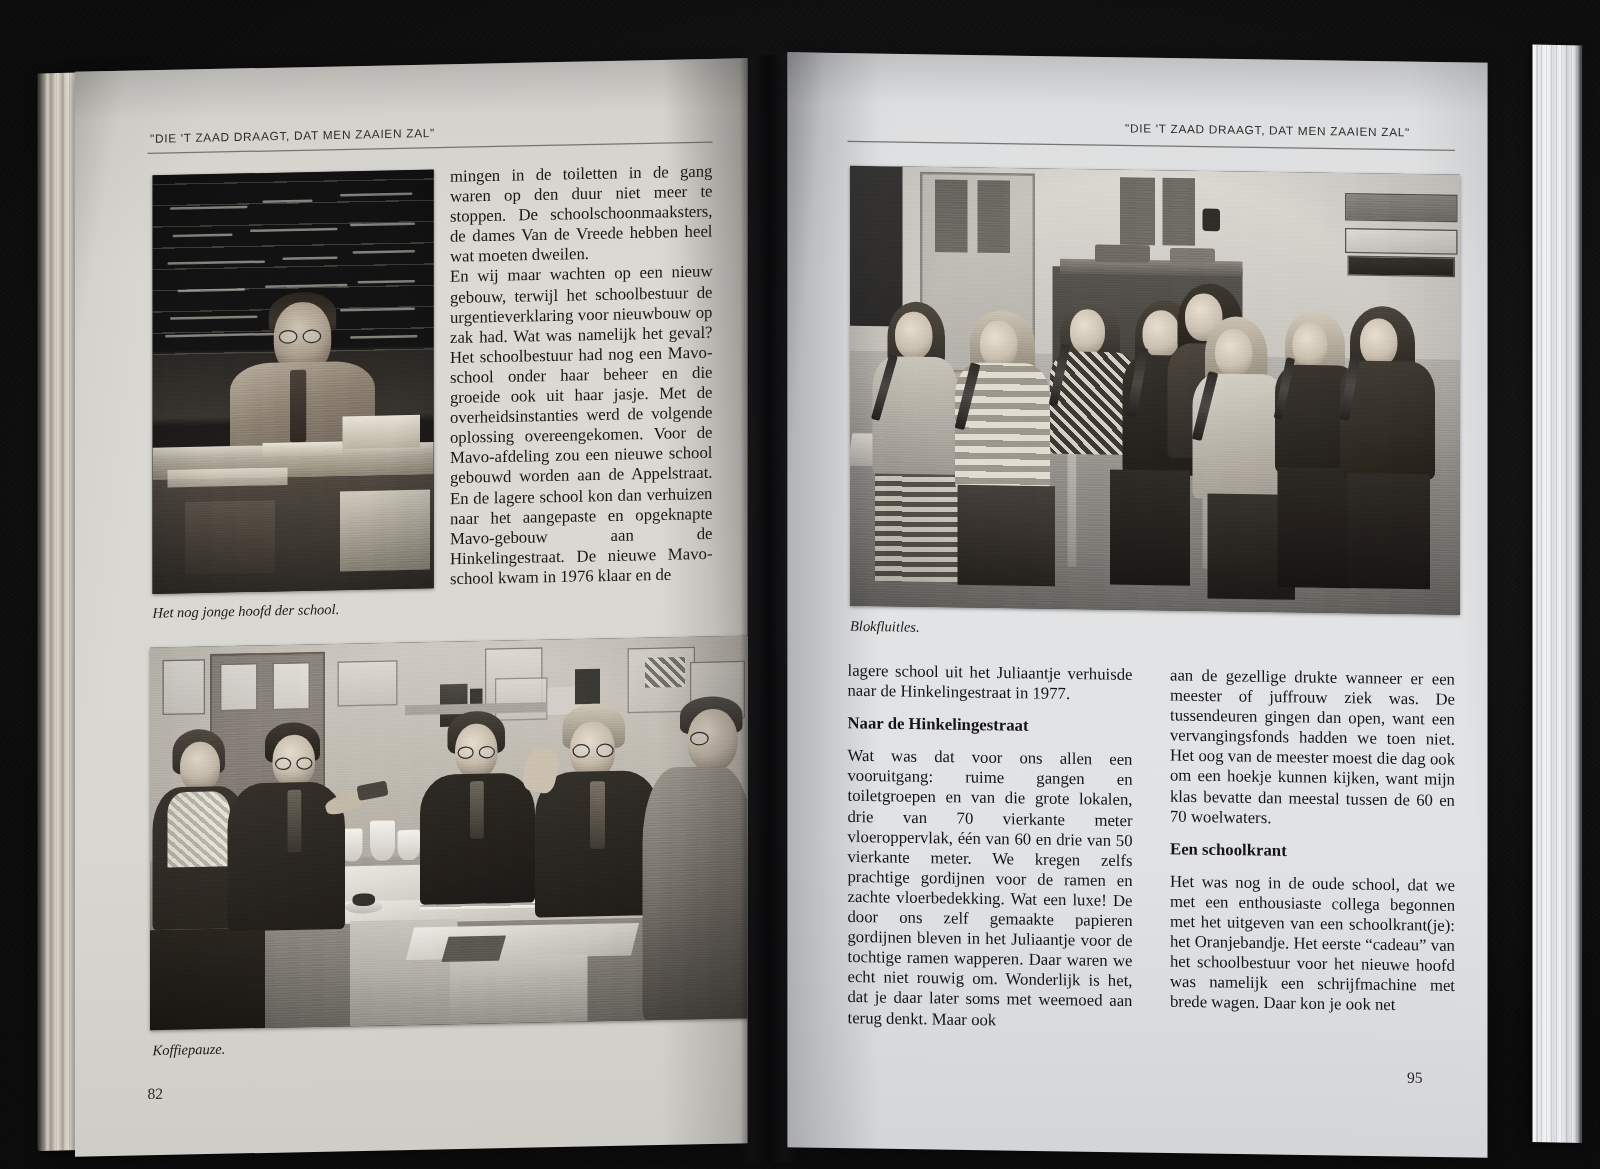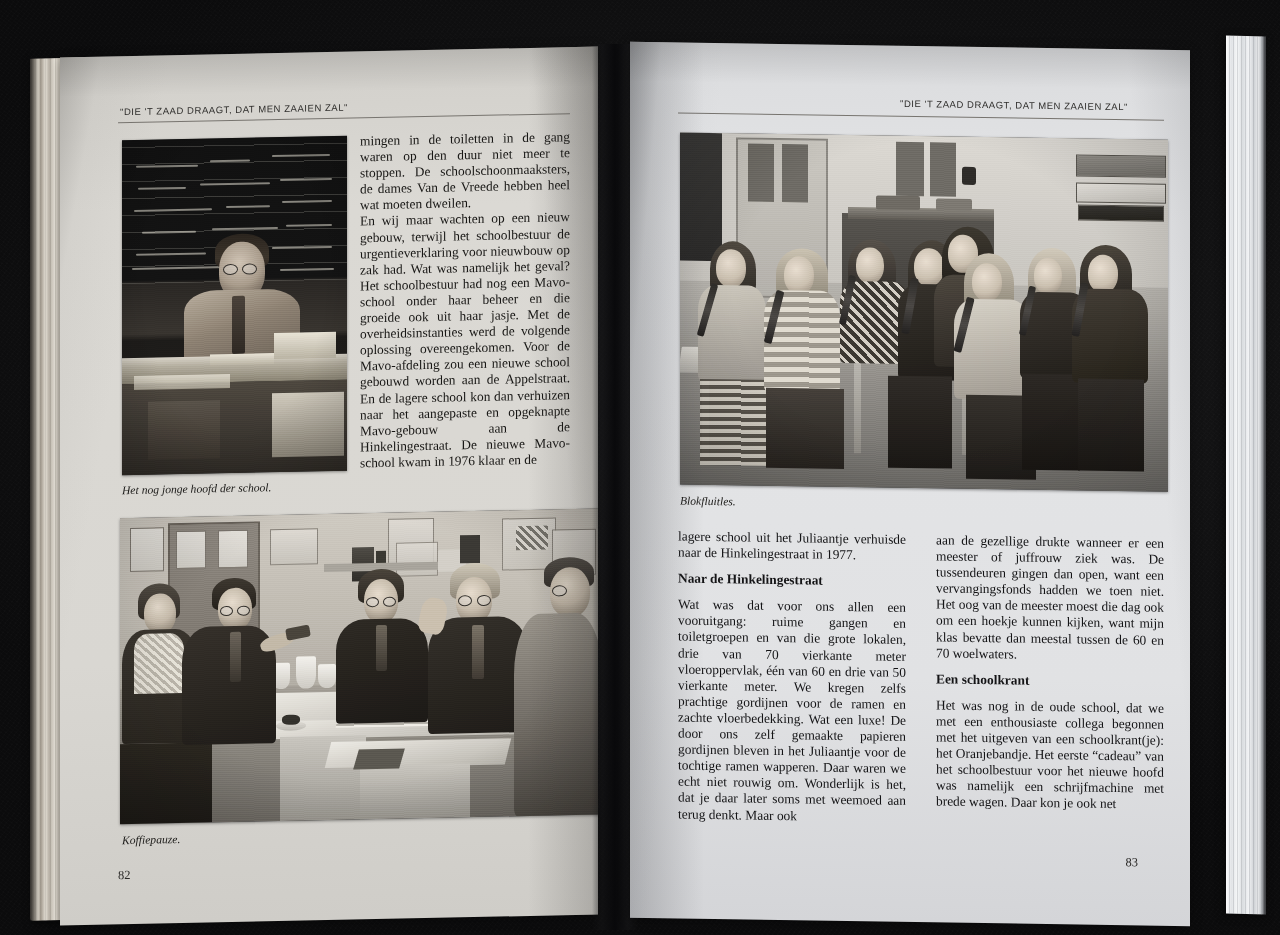--- a/index.html
+++ b/index.html
@@ -658,21 +658,21 @@
       </div>
 
       <div class="col" style="left:306px; top:486px; width:228px;">
         <p>aan de gezellige drukte wanneer er een meester of juffrouw ziek was. De tussendeuren gingen dan open, want een vervangingsfonds hadden we toen niet. Het oog van de meester moest die dag ook om een hoekje kunnen kijken, want mijn klas bevatte dan meestal tussen de 60 en 70 woelwaters.</p>
         <div class="gap"></div>
         <p class="subhead">Een schoolkrant</p>
         <div class="gap"></div>
         <p>Het was nog in de oude school, dat we met een enthousiaste collega begonnen met het uitgeven van een schoolkrant(je): het Oranjebandje. Het eerste “cadeau” van het schoolbestuur voor het nieuwe hoofd was namelijk een schrijfmachine met brede wagen. Daar kon je ook net</p>
       </div>
 
-      <div class="folio" style="right:52px; top:806px;">83</div>
+      <div class="folio" style="right:52px; top:806px;">95</div>
 
       <div class="curve-shade-r"></div>
       <div class="top-shade"></div>
     </div>
   </div>
 
   <div class="edge-stack-r">
     <div class="edge-stack-r-lines"></div>
   </div>
 

